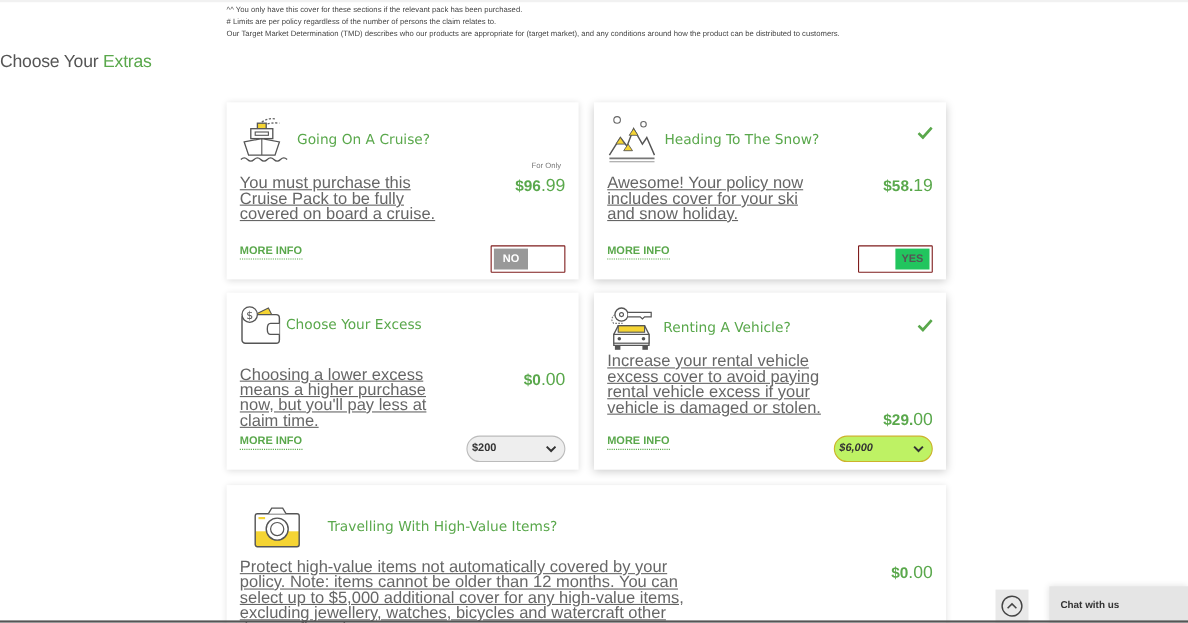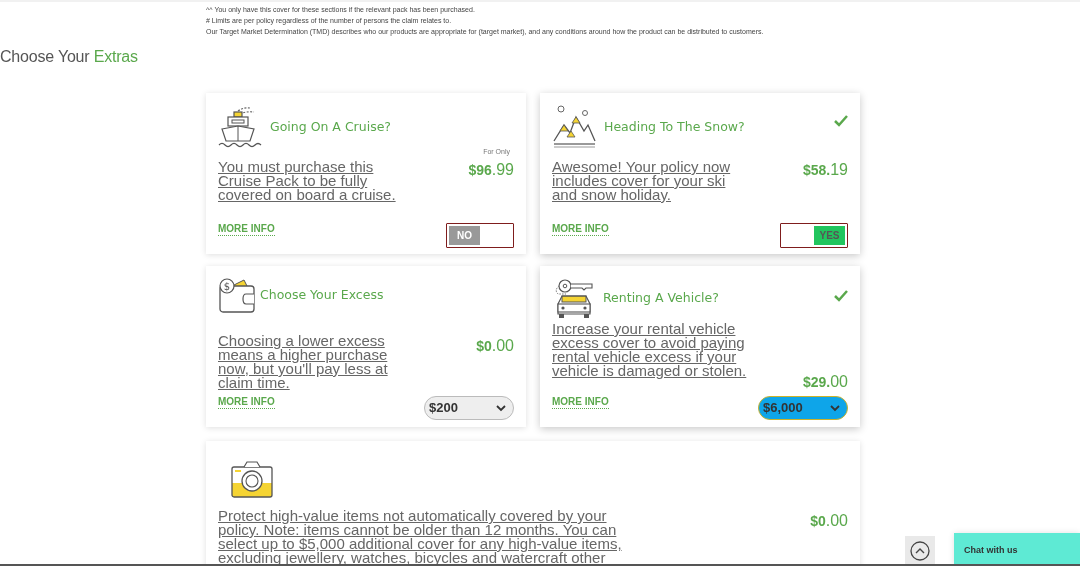--- a/index.html
+++ b/index.html
@@ -18,27 +18,27 @@
   .card .forOnly { position: absolute; right: 16px; font-size: 7px; color: #777; }
   .card .price { position: absolute; right: 12px; font-size: 14px; font-weight: bold; color: #5aa84c; }
   .card .price .cents { font-weight: normal; font-size: 16px; }
   .card .more { position: absolute; left: 12px; font-size: 10px; font-weight: bold; color: #5aa84c; border-bottom: 1px dotted #5aa84c; line-height: 12px; cursor: pointer; }
 
   .toggle { position: absolute; right: 12px; width: 68px; height: 25px; border: 1px solid #7f1d1d; background: #fff; border-radius: 1px; cursor: pointer; }
   .toggle .knob { position: absolute; top: 2px; width: 31px; height: 19px; font-size: 10px; font-weight: bold; text-align: center; line-height: 19px; }
   .toggle.no .knob { left: 2px; background: #999; color: #fff; }
   .toggle.yes .knob { right: 2px; background: #22c55e; color: #555; }
 
-  .select { position: absolute; right: 12px; width: 90px; height: 24px; border: 1px solid #bbb; border-radius: 12px; background: #eee; font-size: 13px; font-weight: bold; color: #333; padding-left: 4px; line-height: 22px; cursor: pointer; }
-  .select.yellow { background: #0ea5e9; border-color: #ccb22a; }
+  .select { position: absolute; right: 12px; width: 90px; height: 24px; border: 1px solid #bbb; border-radius: 12px; background: #eee; font-size: 10px; font-weight: bold; color: #333; padding-left: 4px; line-height: 22px; cursor: pointer; }
+  .select.yellow { background: #bef264; border-color: #ccb22a; font-style: italic; }
   .select .chev { position: absolute; right: 7px; top: 7px; width: 10px; height: 8px; }
 
   .scrolltop { position: absolute; left: 905px; top: 536px; width: 30px; height: 30px; background: #e9e9e9; cursor: pointer; }
   .scrolltop svg { position: absolute; left: 5px; top: 5px; }
-  .chat { position: absolute; left: 954px; top: 533px; width: 126px; height: 33px; background: #5eead4; box-shadow: 0 0 6px rgba(0,0,0,0.12); font-size: 9px; font-weight: bold; color: #333; padding-left: 10px; line-height: 34px; cursor: pointer; }
+  .chat { position: absolute; left: 954px; top: 533px; width: 126px; height: 33px; background: #e5e5e5; box-shadow: 0 0 6px rgba(0,0,0,0.12); font-size: 9px; font-weight: bold; color: #333; padding-left: 10px; line-height: 34px; cursor: pointer; }
   .bottomline { position: absolute; left: 0; top: 564px; width: 1080px; height: 2px; background: #555; }
 </style>
 </head>
 <body>
 
 <div class="topline"></div>
 
 <div class="footnotes">
   <div>^^ You only have this cover for these sections if the relevant pack has been purchased.</div>
   <div># Limits are per policy regardless of the number of persons the claim relates to.</div>
@@ -160,20 +160,21 @@
   <span class="icon" style="left:24px;top:18px;">
     <svg width="44" height="40" viewBox="0 0 44 40">
       <rect x="2" y="24" width="40" height="14" fill="#f5d433"></rect>
       <rect x="2" y="8" width="40" height="30" rx="2" fill="none" stroke="#555" stroke-width="1.3"></rect>
       <path d="M14 8 L17 3 L27 3 L30 8" fill="#fff" stroke="#555" stroke-width="1.2"></path>
       <rect x="5" y="11" width="6" height="2" fill="#f5d433"></rect>
       <circle cx="22" cy="22" r="10" fill="#fff" stroke="#555" stroke-width="1.3"></circle>
       <circle cx="22" cy="22" r="6" fill="#fff" stroke="#555" stroke-width="1.1"></circle>
     </svg>
   </span>
+  <span class="title" style="left:92px;top:30px;">Travelling With High-Value Items?</span>
   <span class="price" style="top:71px;">
     <span>$0</span><span class="cents">.00</span>
   </span>
   <div class="desc" style="top:68px;width:420px;">Protect high-value items not automatically covered by your policy. Note: items cannot be older than 12 months. You can select up to $5,000 additional cover for any high-value items, excluding jewellery, watches, bicycles and watercraft other than surfboards.</div>
 </div>
 
 <div class="scrolltop">
   <svg width="20" height="20" viewBox="0 0 20 20">
     <circle cx="10" cy="10" r="9" fill="none" stroke="#444" stroke-width="1.3"></circle>
     <path d="M6 12 L10 8 L14 12" fill="none" stroke="#444" stroke-width="1.4"></path>

